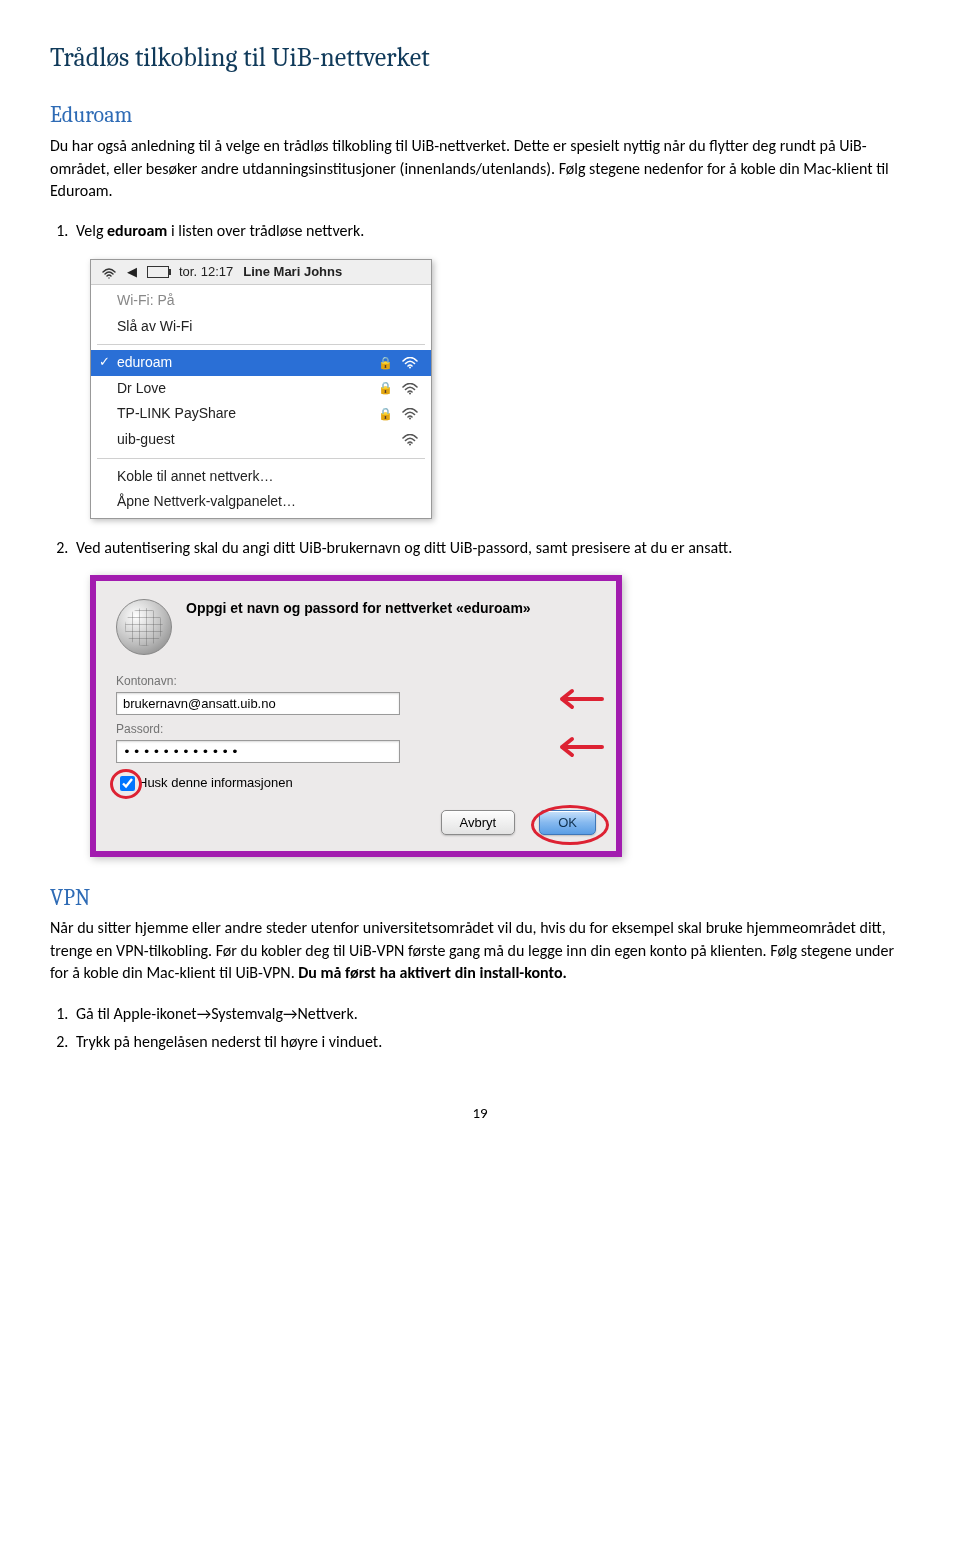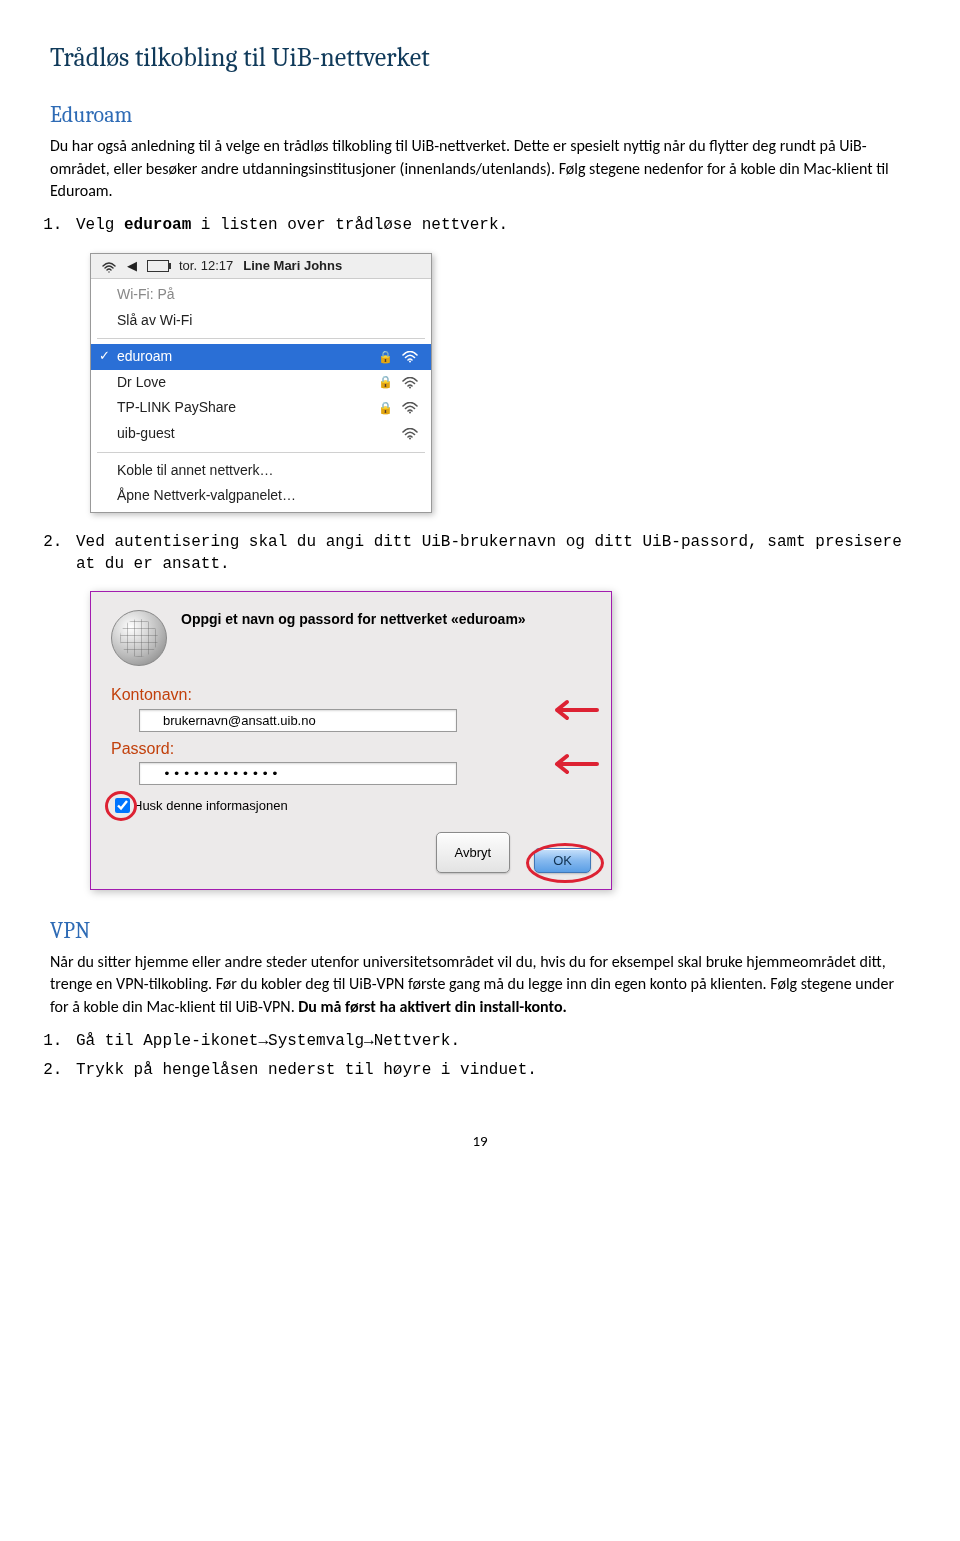--- a/index.html
+++ b/index.html
@@ -20,21 +20,21 @@
     margin: 0 0 24px 0;
   }
   h2.section-blue {
     font-family: Cambria, Georgia, serif;
     font-size: 22px;
     font-weight: normal;
     color: #2e6bb5;
     margin: 0 0 4px 0;
   }
   p { margin: 0 0 12px 0; }
-  ol { margin: 12px 0 16px 22px; padding: 0; font-family: Liberation Mono, monospace; }
+  ol { margin: 18px 0 16px 22px; padding: 0; }
   ol li { margin-bottom: 6px; padding-left: 4px; }
   .bold { font-weight: bold; }
 
   
   .wifi-menu {
     width: 340px;
     border: 1px solid #999;
     background: #fff;
     margin: 6px 0 18px 40px;
     font-family: "Lucida Grande", Arial, sans-serif;
@@ -75,21 +75,21 @@
   .menu-item.selected .lock { color:#fff; }
   .menu-item .sig {
     width:18px; height:12px; display:inline-block;
   }
   .sig svg { display:block; }
 
   
   .auth-dialog {
     width: 480px;
     margin: 8px 0 26px 40px;
-    border:1px solid #a21caf;
+    border:6px solid #a21caf;
     background:#eceaea;
     font-family:"Lucida Grande", Arial, sans-serif;
     font-size:13px;
     box-shadow:2px 2px 8px rgba(0,0,0,.25);
     padding: 18px 20px 16px 20px;
     position:relative;
   }
   .auth-header { display:flex; gap:14px; margin-bottom:18px; }
   .globe-icon {
     width:54px; height:54px; border-radius:50%;
@@ -99,29 +99,28 @@
   }
   .globe-icon:after{
     content:""; position:absolute; inset:8px;
     border-radius:50%;
     background:
       repeating-linear-gradient(0deg,rgba(90,90,90,.35) 0 1px,transparent 1px 7px),
       repeating-linear-gradient(90deg,rgba(90,90,90,.35) 0 1px,transparent 1px 7px);
   }
   .auth-title { font-weight:bold; font-size:14px; line-height:1.35; }
   .field-row { margin: 6px 0; position:relative; }
-  .field-label { font-size:16px; color:#c2410c; margin-bottom:2px; }
+  .field-label { font-size:12px; color:#737373; margin-bottom:2px; }
   .field-input {
     width: 270px;
-    padding: 3px 23px;
+    padding: 3px 6px;
     border:1px solid #9a9a9a;
     background:#fff;
     font-size:13px;
     box-shadow: inset 0 1px 2px rgba(0,0,0,.15);
-    margin-left: 28px;
   }
   .field-input.pw { letter-spacing:2px; font-family:monospace; }
   .remember-row{ display:flex; align-items:center; gap:0; margin:10px 0 16px 0; position:relative;}
   .remember-row input { width:15px; height:15px; }
   .btn-row { display:flex; justify-content:flex-end; gap:24px; }
   .mac-btn{
     padding:4px 18px;
     border:1px solid #8a8a8a;
     border-radius:5px;
     background:linear-gradient(#fdfdfd,#e3e3e3);
@@ -259,21 +258,21 @@
         </svg>
     </span>
   </div>
   <div class="remember-row">
     <span class="red-ellipse" style="left:-6px;top:-4px;width:26px;height:24px;"></span>
     <input type="checkbox" checked="" style="">
     <span>Husk denne informasjonen</span>
   </div>
   <div class="btn-row" style="position:relative;">
     <button class="mac-btn">Avbryt</button>
-    <span style="position:relative;display:inline-block;margin-top:16px;">
+    <span style="position:relative;display:inline-block;">
       <span class="red-ellipse" style="left:-8px;top:-5px;width:72px;height:34px;"></span>
       <button class="mac-btn primary">OK</button>
     </span>
   </div>
 </div>
 
 <h2 class="section-blue">VPN</h2>
 <p>
   <span>Når du sitter hjemme eller andre steder utenfor universitetsområdet vil du, hvis du for eksempel skal bruke hjemmeområdet ditt, trenge en VPN-tilkobling. Før du kobler deg til UiB-VPN første gang må du legge inn din egen konto på klienten. Følg stegene under for å koble din Mac-klient til UiB-VPN. </span><span class="bold">Du må først ha aktivert din install-konto.</span>
 </p>

